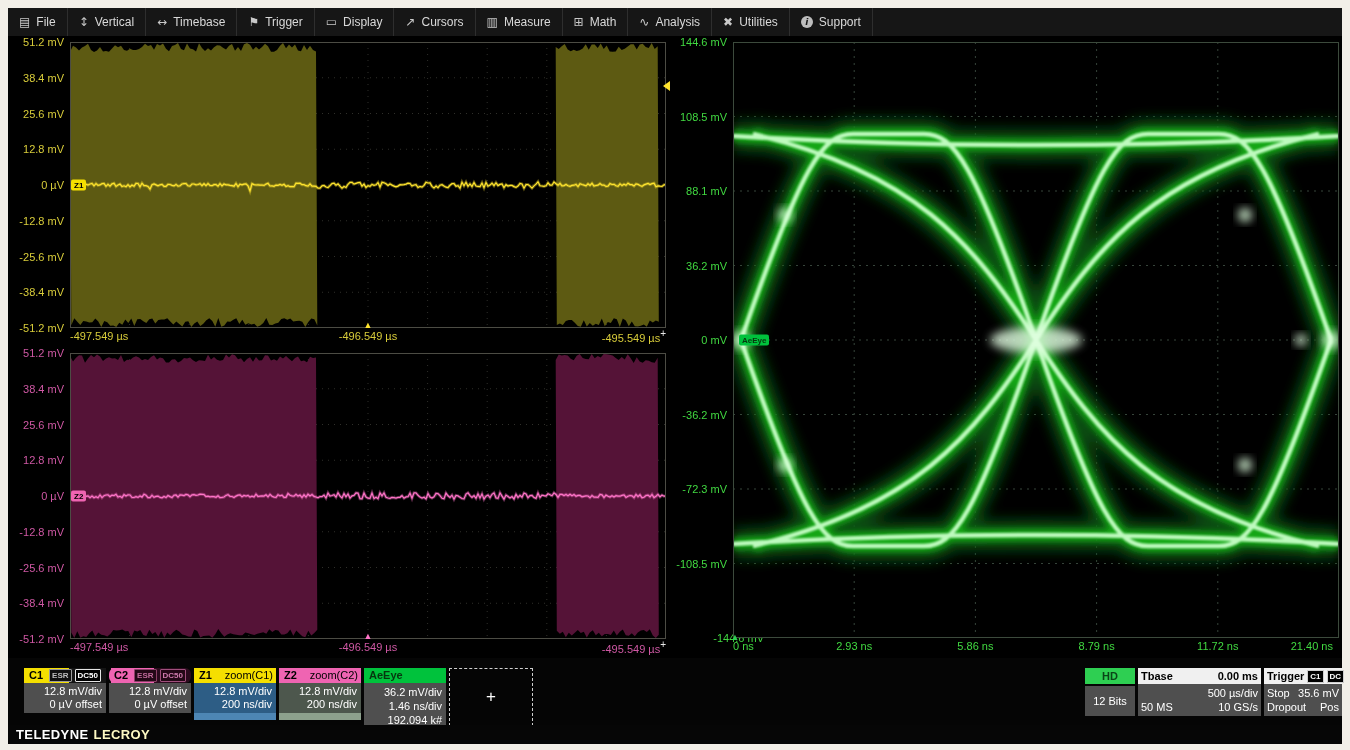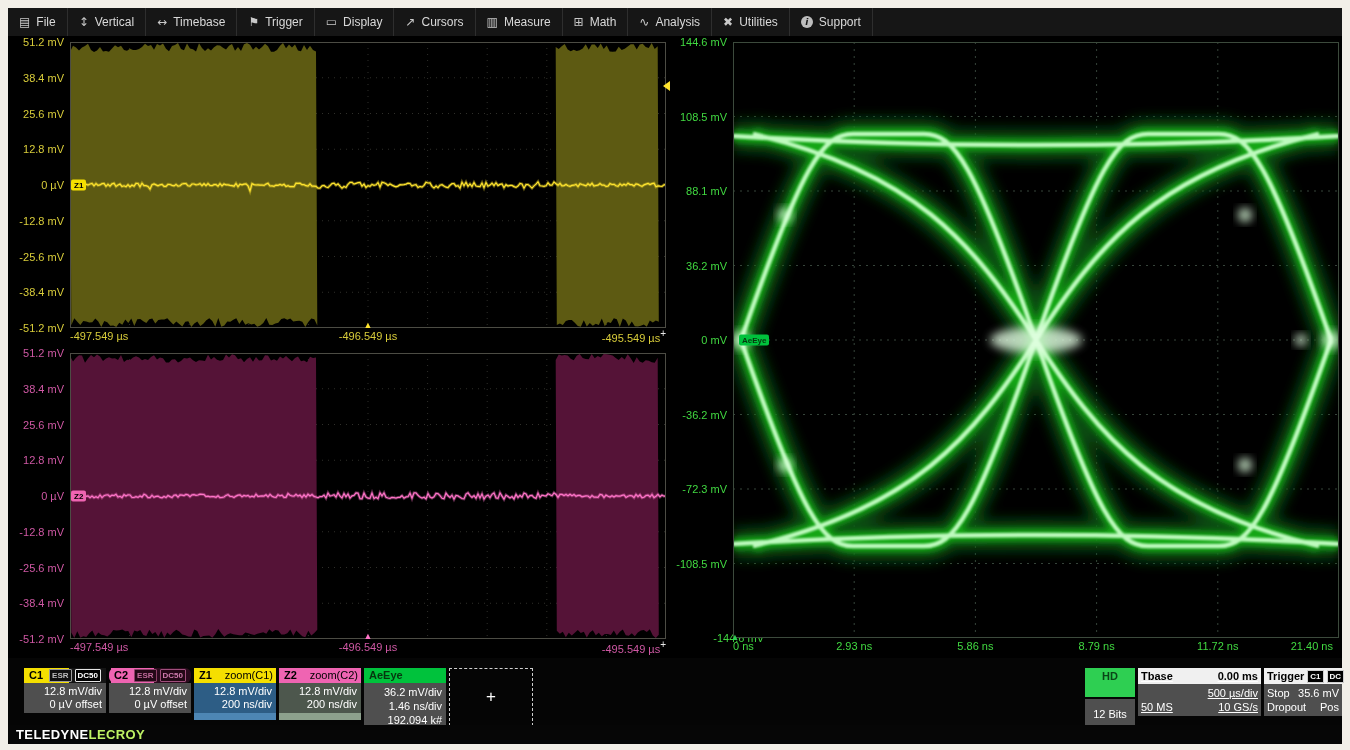--- a/index.html
+++ b/index.html
@@ -67,40 +67,40 @@
   .d-z1 .strip{height:7px;background:#4d86b4;}
   .d-z2 .desc-head{background:#ef64b2;}
   .d-z2 .desc-body{background:#4d574d;}
   .d-z2 .strip{height:7px;background:#8da18d;}
   .d-ae .desc-head{background:#00c23c;color:#06360f;}
   .d-ae .desc-body{line-height:14px;}
   .add-box{position:absolute;left:441px;top:10px;width:82px;height:56px;border:1px dashed #cfcfcf;
     color:#fff;display:flex;align-items:center;justify-content:center;font-size:17px;}
 
   .hd-box{position:absolute;left:1077px;top:10px;width:50px;}
-  .hd-top{height:29px;line-height:16px;background:#2ecf52;color:#0a4618;font-weight:bold;
+  .hd-top{height:16px;line-height:16px;background:#2ecf52;color:#0a4618;font-weight:bold;
     text-align:center;font-size:11px;}
   .hd-bot{margin-top:2px;height:30px;line-height:30px;background:#4f4f4f;color:#fff;
     text-align:center;font-size:11px;}
   .info-box{position:absolute;top:10px;font-size:11px;color:#fff;}
-  .tb-box{left:1130px;width:123px;text-decoration:underline;}
+  .tb-box{left:1130px;width:123px;}
   .tr-box{left:1256px;width:78px;}
   .info-head{height:16px;line-height:16px;background:#f0f0f0;color:#000;font-weight:bold;
     display:flex;align-items:center;padding:0 3px;gap:3px;}
   .info-head .rt{margin-left:auto;}
   .hbadge{font-size:8px;font-weight:bold;line-height:9px;padding:1px 2px;background:#000;color:#fff;
     border:1px solid #cfcfcf;border-radius:1px;}
   .info-body{background:#4f4f4f;padding:2px 3px;line-height:14px;}
   .row{display:flex;}
   .row .rt{margin-left:auto;}
 
   .logobar{position:absolute;left:0;top:717px;width:1334px;height:19px;background:#060606;
     display:flex;align-items:center;}
   .logo-teledyne{color:#fff;font-weight:bold;font-size:13px;letter-spacing:.4px;margin-left:8px;}
-  .logo-lecroy{color:#bef264;font-weight:bold;font-size:13px;letter-spacing:.4px;text-align:center;}
+  .logo-lecroy{color:#fef9c3;font-weight:bold;font-size:13px;letter-spacing:.4px;margin-left:5px;text-align:center;}
 </style>
 </head>
 <body>
 
 <div class="app">
 
   <div class="menubar">
     <div class="menu-items">
         <div class="menu-item">
           <span class="mi">▤</span>

